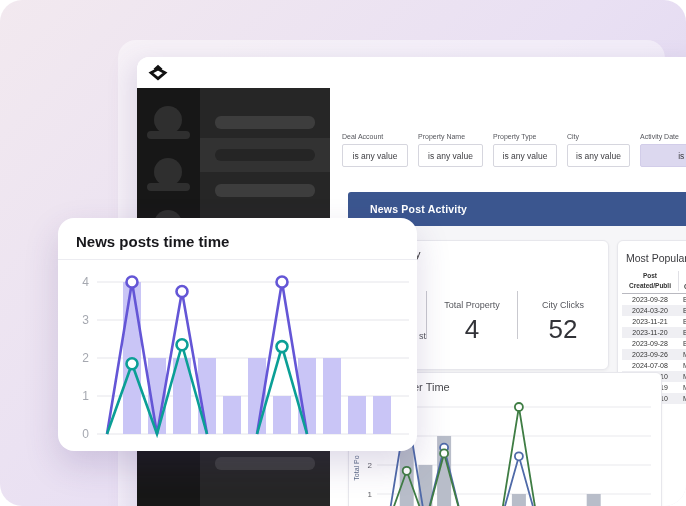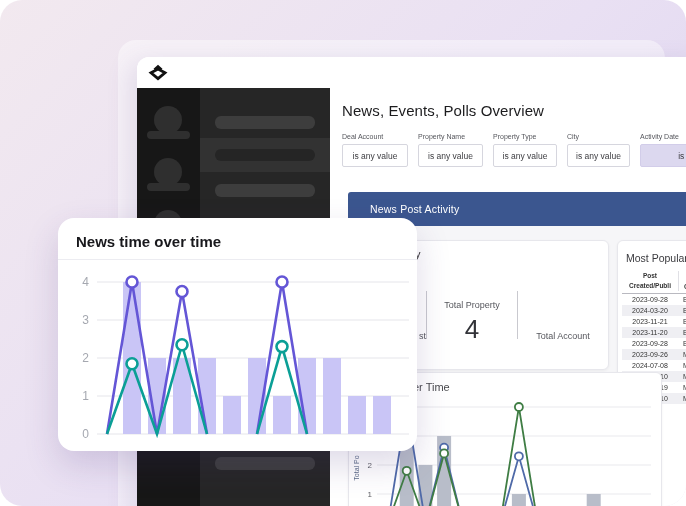--- a/index.html
+++ b/index.html
@@ -25,21 +25,21 @@
   
   .content{position:absolute;left:193px;top:31px;right:0;bottom:0;background:#fff;}
   .page-title{position:absolute;left:12px;top:14px;font-size:15px;font-weight:500;color:#1c1c1e;letter-spacing:0.1px;}
   .filters{position:absolute;left:12px;top:45px;display:flex;gap:10px;}
   .filter-label{font-size:7px;color:#55565c;margin-bottom:4px;}
   .filter-pill{height:21px;border:1px solid #d6d6de;border-radius:2px;background:#fff;display:flex;
                align-items:center;justify-content:center;font-size:8.5px;color:#3c3c40;}
   .filter-pill.hl{background:#dcd8ef;border-color:#d2cde9;}
   .banner{position:absolute;left:18px;top:104px;right:0;height:34px;border-radius:3px;
           display:flex;align-items:center;}
-  .banner span{color:#fff;font-weight:400;font-size:10.5px;margin-left:22px;letter-spacing:0.2px;text-align:right;}
+  .banner span{color:#fff;font-weight:700;font-size:10.5px;margin-left:22px;letter-spacing:0.2px;text-align:right;}
   .lower{position:absolute;left:18px;top:138px;right:0;bottom:0;background:#f6f6f8;}
   .card{position:absolute;background:#fff;border:1px solid #e7e7ec;border-radius:6px;box-shadow:0 1px 3px rgba(0,0,0,0.05);}
   .stats-card{left:0;top:14px;width:259px;height:128px;}
   .stats-frag{position:absolute;left:66px;top:7px;font-size:11px;color:#333;}
   .stats-row{position:absolute;left:0;top:48px;right:0;display:flex;align-items:flex-end;}
   .stat{flex:1;text-align:center;}
   .stat.partial{flex:0 0 77px;text-align:right;}
   .stat-label{font-size:9px;color:#56575d;margin-bottom:4px;}
   .stat-value{font-size:26px;color:#323338;}
   .stat-div{width:1px;background:#c9c9cf;margin:2px 0 6px 0;min-height:48px;}
@@ -108,21 +108,20 @@
           <div class="sk-bar" style="top: 232px;"></div>
           <div class="sk-hl" style="top: 254px;">
             <div class="inner"></div>
           </div>
           <div class="sk-bar" style="top: 300px;"></div>
           <div class="sk-bar" style="top: 369px;"></div>
         </div>
     </div>
 
     <div class="content">
-      <div class="page-title">News, Events, Polls Overview</div>
       <div class="filters">
           <div style="width: 66px;">
             <div class="filter-label">Deal Account</div>
             <div class="filter-pill">is any value</div>
           </div>
           <div style="width: 65px;">
             <div class="filter-label">Property Name</div>
             <div class="filter-pill">is any value</div>
           </div>
           <div style="width: 64px;">
@@ -151,21 +150,22 @@
                 <div class="stat-label">st</div>
                 <div class="stat-value"></div>
               </div>
               <div class="stat-div"></div>
               <div class="stat">
                 <div class="stat-label">Total Property</div>
                 <div class="stat-value">4</div>
               </div>
               <div class="stat-div"></div>
               <div class="stat">
-                <div class="stat-label">Total Account</div>
+                <div class="stat-label">City Clicks</div>
+                <div class="stat-value">52</div>
               </div>
             </div>
         </div>
 
         <div class="card popular-card">
           <div class="pop-title">Most Popular</div>
           <div class="pop-table">
             <div class="pop-head">
               <div class="c1">
                 <div>Post</div>
@@ -246,21 +246,21 @@
               <circle cx="167.9" cy="14" r="4" fill="#fff" stroke="#3f7d44" stroke-width="1.8"></circle>
               <text x="8" y="75" font-size="7" fill="#5b6b87" text-anchor="middle" font-family="Liberation Sans, sans-serif" transform="rotate(-90 8 75)">Total Po</text>
             </svg>
         </div>
 
       </div>
     </div>
   </div>
 
   <div class="overlay">
-    <div class="ov-title">News time over time</div>
+    <div class="ov-title">News posts time time</div>
     <div class="ov-divider"></div>
     <svg class="ov-svg" width="353" height="180">
         <line x1="36" x2="348" y1="168" y2="168" stroke="#e5e5ea" stroke-width="1"></line>
         <line x1="36" x2="348" y1="130" y2="130" stroke="#e5e5ea" stroke-width="1"></line>
         <line x1="36" x2="348" y1="92" y2="92" stroke="#e5e5ea" stroke-width="1"></line>
         <line x1="36" x2="348" y1="54" y2="54" stroke="#e5e5ea" stroke-width="1"></line>
         <line x1="36" x2="348" y1="16" y2="16" stroke="#e5e5ea" stroke-width="1"></line>
         <text x="28" y="172.2" text-anchor="end" fill="#a5a8b0" font-size="12" font-family="Liberation Sans, sans-serif">0</text>
         <text x="28" y="134.2" text-anchor="end" fill="#a5a8b0" font-size="12" font-family="Liberation Sans, sans-serif">1</text>
         <text x="28" y="96.2" text-anchor="end" fill="#a5a8b0" font-size="12" font-family="Liberation Sans, sans-serif">2</text>

